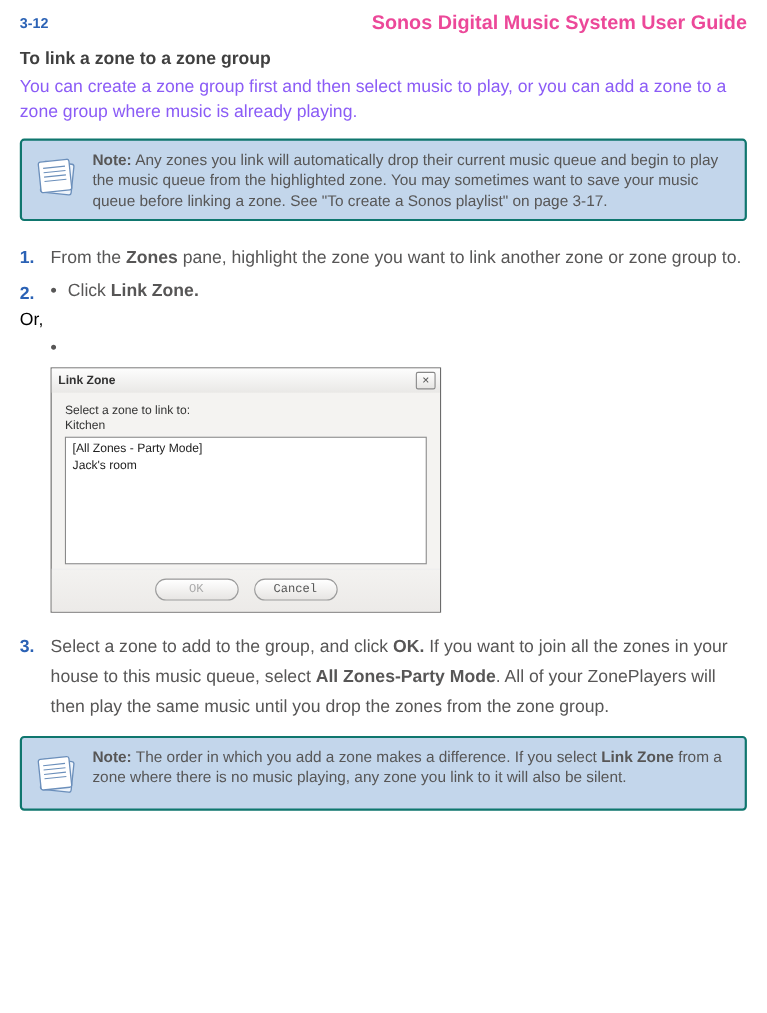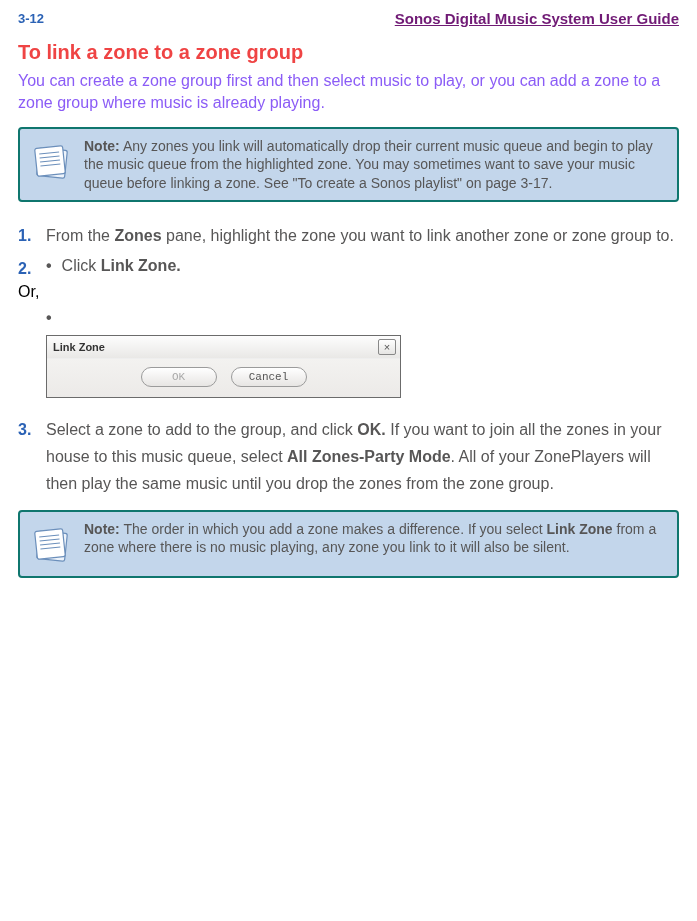--- a/index.html
+++ b/index.html
@@ -21,29 +21,28 @@
       justify-content: space-between;
       align-items: center;
       margin-bottom: 14px;
     }
     .page-num {
       color: #2b62b5;
       font-weight: bold;
       font-size: 13px;
     }
     .guide-title {
-      color: #701a75;
-      font-weight: bold;
-      font-size: 15px;
-      text-decoration: underline;
+      color: #ec4899;
+      font-weight: bold;
+      font-size: 18px;
     }
     .section-heading {
-      color: #ef4444;
-      font-weight: bold;
-      font-size: 20px;
+      color: #404040;
+      font-weight: bold;
+      font-size: 16px;
       margin-bottom: 6px;
     }
     .body-text {
       color: #8b5cf6;
       font-size: 16px;
       line-height: 1.35;
       margin-bottom: 14px;
     }
     .note-box {
       background: #c3d6eb;
@@ -241,20 +240,28 @@
 
 <div class="bullet-row">
   <span class="bullet-dot">•</span>
 </div>
 
 <div class="dialog-wrap">
   <div class="dialog-titlebar">
     <span class="title">Link Zone</span>
     <div class="dialog-close">×</div>
   </div>
+  <div class="dialog-body">
+    <div class="dialog-label">Select a zone to link to:</div>
+    <div class="dialog-sub">Kitchen</div>
+    <div class="dialog-listbox">
+      <div class="list-item">[All Zones - Party Mode]</div>
+      <div class="list-item">Jack's room</div>
+    </div>
+  </div>
   <div class="dialog-buttons">
     <div class="dialog-btn disabled">OK</div>
     <div class="dialog-btn">Cancel</div>
   </div>
 </div>
 
 <ol class="step-list">
   <li class="step-item" style="line-height:1.7;">
     <span class="step-number">3.</span>
     <span>Select a zone to add to the group, and click </span><b class="bold">OK.</b><span> If you want to join all the zones in your house to this music queue, select </span><b class="bold">All Zones-Party Mode</b><span>. All of your ZonePlayers will then play the same music until you drop the zones from the zone group.</span>

